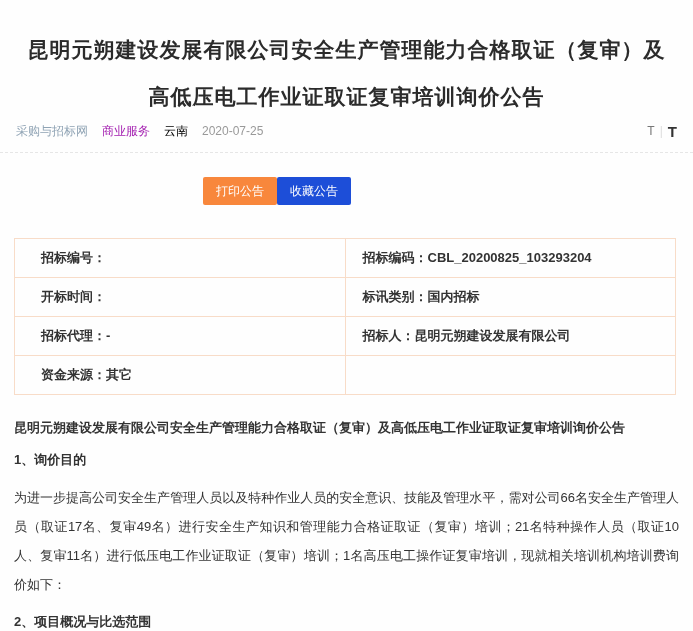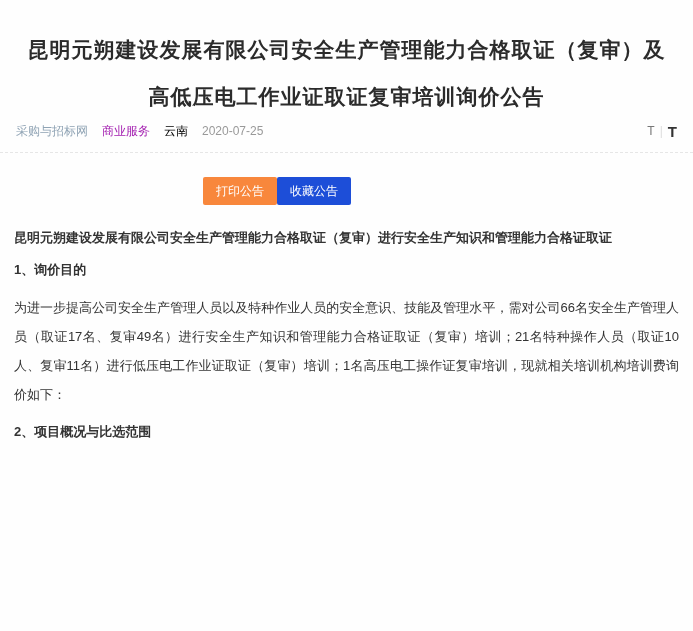--- a/index.html
+++ b/index.html
@@ -133,22 +133,42 @@
     </span>
   </div>
 
   <div class="dashed-divider"></div>
 
   <div class="actions-row">
     <button class="btn btn-print">打印公告</button>
     <button class="btn btn-fav">收藏公告</button>
   </div>
 
+  <table class="info-table">
+    <tbody>
+      <tr>
+        <td class="cell-left">招标编号：</td>
+        <td class="cell-right">招标编码：CBL_20200825_103293204</td>
+      </tr>
+      <tr>
+        <td class="cell-left">开标时间：</td>
+        <td class="cell-right">标讯类别：国内招标</td>
+      </tr>
+      <tr>
+        <td class="cell-left">招标代理：-</td>
+        <td class="cell-right">招标人：昆明元朔建设发展有限公司</td>
+      </tr>
+      <tr>
+        <td class="cell-left">资金来源：其它</td>
+        <td class="cell-right"></td>
+      </tr>
+    </tbody>
+  </table>
 
   <div class="content">
-    <div class="content-heading">昆明元朔建设发展有限公司安全生产管理能力合格取证（复审）进行安全生产知识和管理能力合格证取证</div>
+    <div class="content-heading">昆明元朔建设发展有限公司安全生产管理能力合格取证（复审）及高低压电工作业证取证复审培训询价公告</div>
     <div class="section-title">1、询价目的</div>
     <div class="paragraph">为进一步提高公司安全生产管理人员以及特种作业人员的安全意识、技能及管理水平，需对公司66名安全生产管理人员（取证17名、复审49名）进行安全生产知识和管理能力合格证取证（复审）培训；21名特种操作人员（取证10人、复审11名）进行低压电工作业证取证（复审）培训；1名高压电工操作证复审培训，现就相关培训机构培训费询价如下：</div>
     <div class="section-title">2、项目概况与比选范围</div>
 
   </div>
 
 </div>
 
 </body></html>

